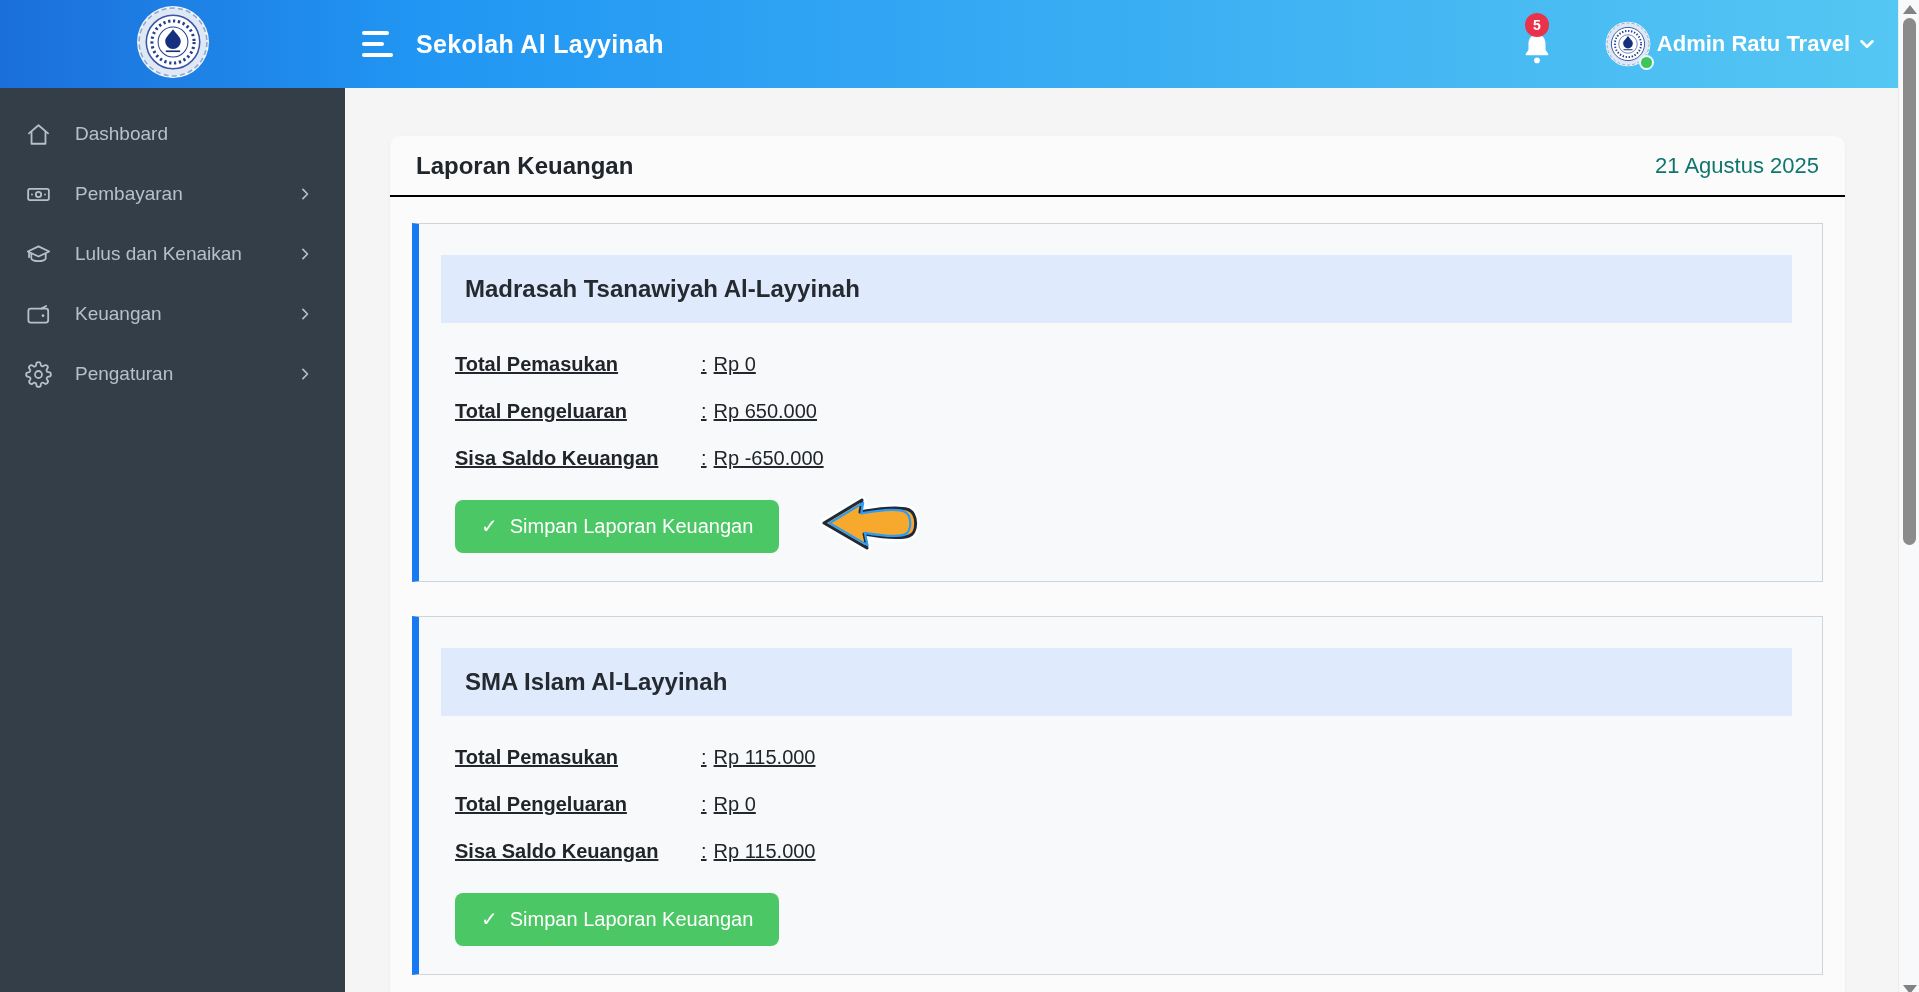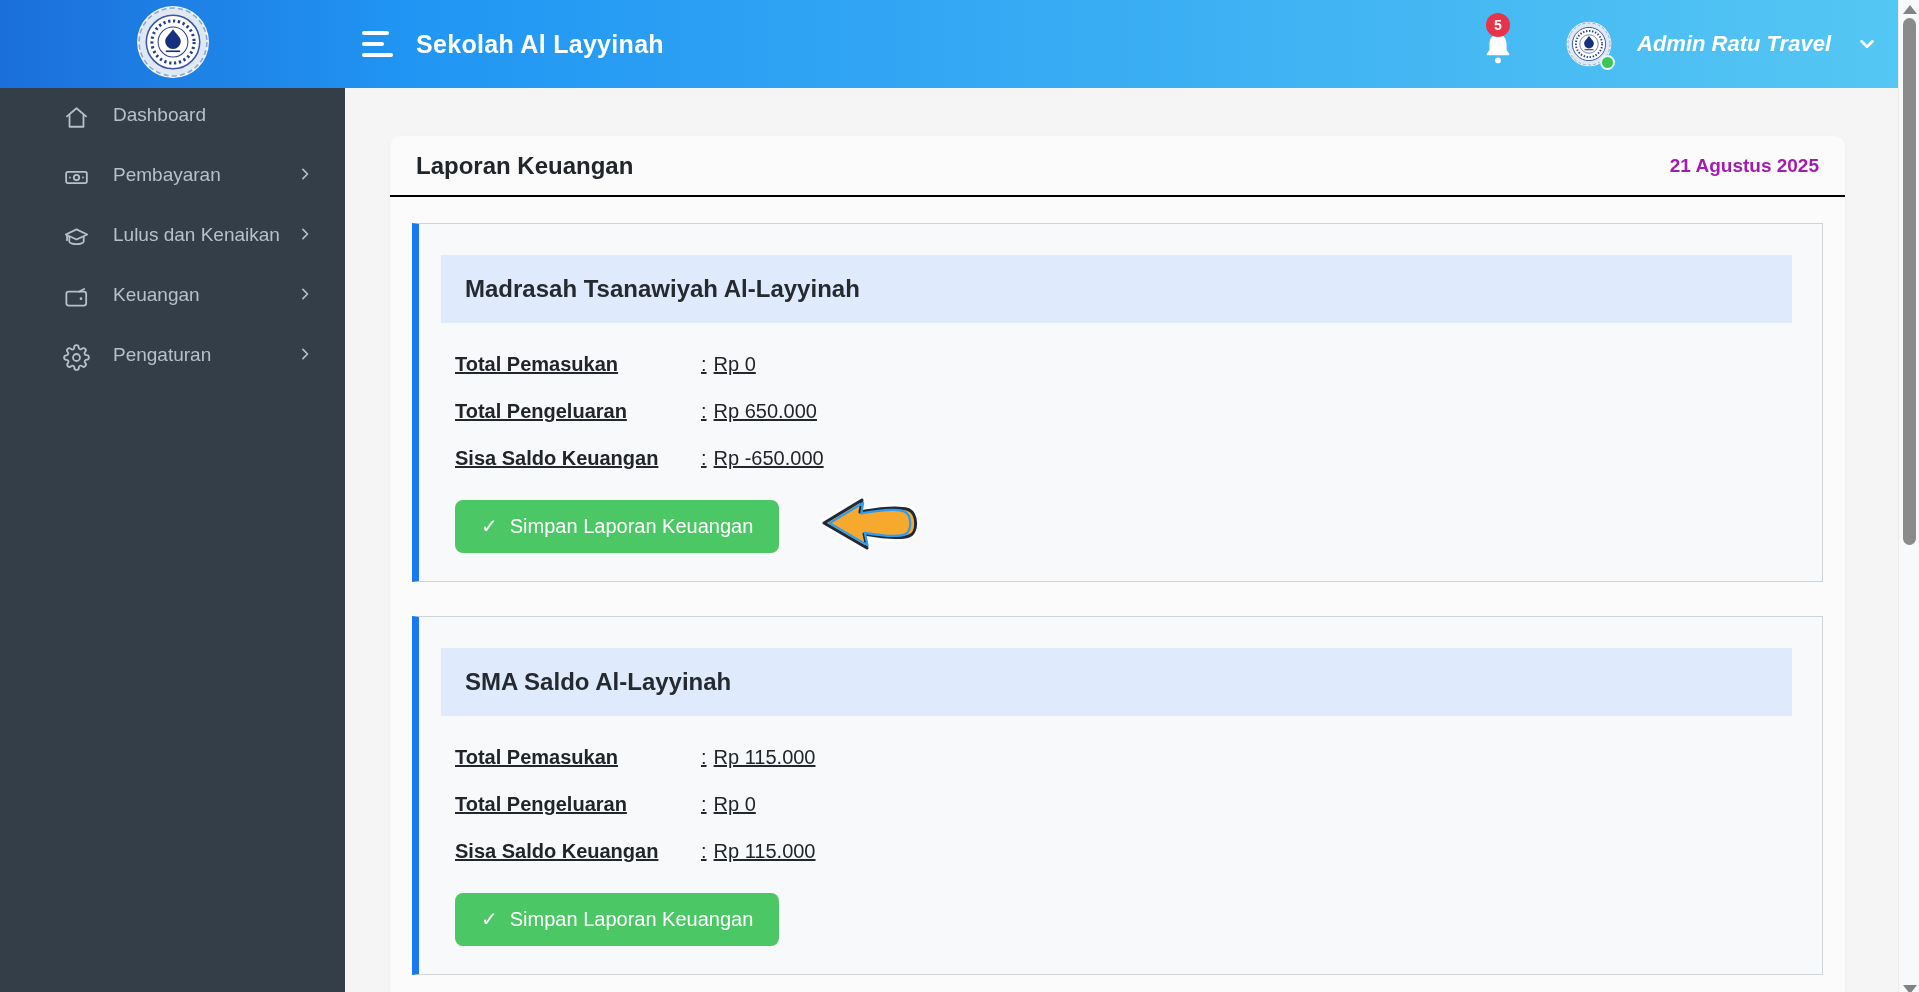--- a/index.html
+++ b/index.html
@@ -15,47 +15,47 @@
                display:flex; flex-direction:column; justify-content:space-between; padding:4px 2px; }
   .hamburger span { height:4px; border-radius:2px; background:#fff; display:block; }
   .hamburger .b1 { width:27px; } .hamburger .b2 { width:22px; } .hamburger .b3 { width:31px; }
   .app-title { color:#fff; font-size:25px; font-weight:bold; margin-left:16px; letter-spacing:.3px; }
   .topbar-right { margin-left:auto; display:flex; align-items:center; padding-right:20px; }
   .bell-wrap { position:relative; width:36px; height:40px; margin-right:50px; cursor:pointer; margin-top:14px; }
   .bell-wrap svg { width:36px; height:36px; display:block; }
   .badge { position:absolute; top:-18px; left:50%; transform:translateX(-50%);
            min-width:24px; height:24px; border-radius:12px; background:#e8334a; color:#fff;
            font-size:14px; font-weight:bold; display:flex; align-items:center; justify-content:center; padding:0 6px; }
-  .user-menu { display:flex; align-items:center; gap:25px; cursor:pointer;font-style:italic; }
+  .user-menu { display:flex; align-items:center; gap:6px; cursor:pointer; }
   .avatar-wrap { position:relative; width:46px; height:46px; }
   .avatar-wrap svg { width:46px; height:46px; display:block; }
   .status-dot { position:absolute; right:-3px; bottom:-3px; width:15px; height:15px; border-radius:50%;
                 background:#3ec559; border:2px solid #eaf6fd; }
   .user-name { color:#fff; font-size:22px; font-weight:bold; }
   .user-chevron svg { width:22px; height:22px; display:block; }
 
   
   .sidebar { position:absolute; top:88px; left:0; bottom:0; width:345px; background:#333e48; padding-top:16px; z-index:5; }
-  .menu-item { height:60px; display:flex; align-items:flex-start; padding:0 30px 0 25px; color:#b6c0c8;
-               font-size:19px; cursor:pointer;margin-left:38px; }
+  .menu-item { height:60px; display:flex; align-items:center; padding:0 30px 0 25px; color:#b6c0c8;
+               font-size:19px; cursor:pointer; }
   .mi-icon { width:27px; height:27px; margin-right:23px; flex:0 0 27px; }
   .mi-icon svg { width:27px; height:27px; stroke:currentColor; fill:none; stroke-width:1.6;
                  stroke-linecap:round; stroke-linejoin:round; }
   .mi-label { flex:1; }
   .mi-chevron { width:20px; height:20px; }
   .mi-chevron svg { width:20px; height:20px; stroke:currentColor; fill:none; stroke-width:2; stroke-linecap:round; stroke-linejoin:round; }
 
   
   .main { position:absolute; top:88px; left:345px; width:1553px; bottom:0; background:#f5f5f6;
           padding:48px 53px 0 45px; }
   .panel { background:#fbfbfc; border-radius:10px; box-shadow:0 1px 3px rgba(0,0,0,.06); min-height:900px; }
   .panel-header { display:flex; align-items:center; justify-content:space-between; padding:16px 26px 15px 26px;
                   border-bottom:2px solid #000000; }
   .panel-title { font-size:24px; font-weight:bold; color:#20262b; }
-  .panel-date { font-size:19px; font-weight:bold; color:#a21caf; }
+  .panel-date { font-size:22px; font-weight:normal; color:#0f766e; }
   .panel-body { padding:26px 22px 40px 22px; }
 
   .school-card { position:relative; background:#f8f9fa; border:1px solid #cfd4d8; border-left:7px solid #1879f2;
                  padding:31px 30px 28px 22px; }
   .school-card + .school-card { margin-top:34px; }
   .school-banner { background:#dfeafc; padding:20px 24px; margin-bottom:30px; }
   .school-title { font-size:24px; font-weight:bold; color:#242a30; }
   .report-rows { margin-left:14px;text-decoration:underline; }
   .report-row { display:flex; font-size:20px; color:#212529; margin-bottom:24px; line-height:23px; }
   .row-label { width:246px; font-weight:bold; }
@@ -218,21 +218,21 @@
     <span class="arrow-sticker">
       <svg viewBox="0 0 104 66">
         <path d="M5 31 L43 8 L41 20 C60 16.5 79 14.5 89 17.5 C99 21 99 41 90 44 C80 47.5 62 45 45 42 L48 56 Z" fill="#ffffff" stroke="#ffffff" stroke-width="9" stroke-linejoin="round"></path>
         <path d="M5 31 L43 8 L41 20 C60 16.5 79 14.5 89 17.5 C99 21 99 41 90 44 C80 47.5 62 45 45 42 L48 56 Z" fill="#f7a92e" stroke="#1e2a3a" stroke-width="3" stroke-linejoin="round"></path>
         <path d="M5 31 L43 8 L41 20 C60 16.5 79 14.5 89 17.5 C99 21 99 41 90 44 C80 47.5 62 45 45 42 L48 56 Z" fill="none" stroke="#2f9cf3" stroke-width="2.6" stroke-linejoin="round" transform="translate(52 32) scale(0.88) translate(-52 -32)"></path>
       </svg>
     </span>
   </article>
         <article class="school-card">
     <div class="school-banner">
-      <div class="school-title">SMA Saldo Al-Layyinah</div>
+      <div class="school-title">SMA Islam Al-Layyinah</div>
     </div>
     <div class="report-rows">
             <div class="report-row">
               <span class="row-label">Total Pemasukan</span>
               <span class="row-sep">:</span>
               <span class="row-value">Rp 115.000</span>
             </div>
             <div class="report-row">
               <span class="row-label">Total Pengeluaran</span>
               <span class="row-sep">:</span>

